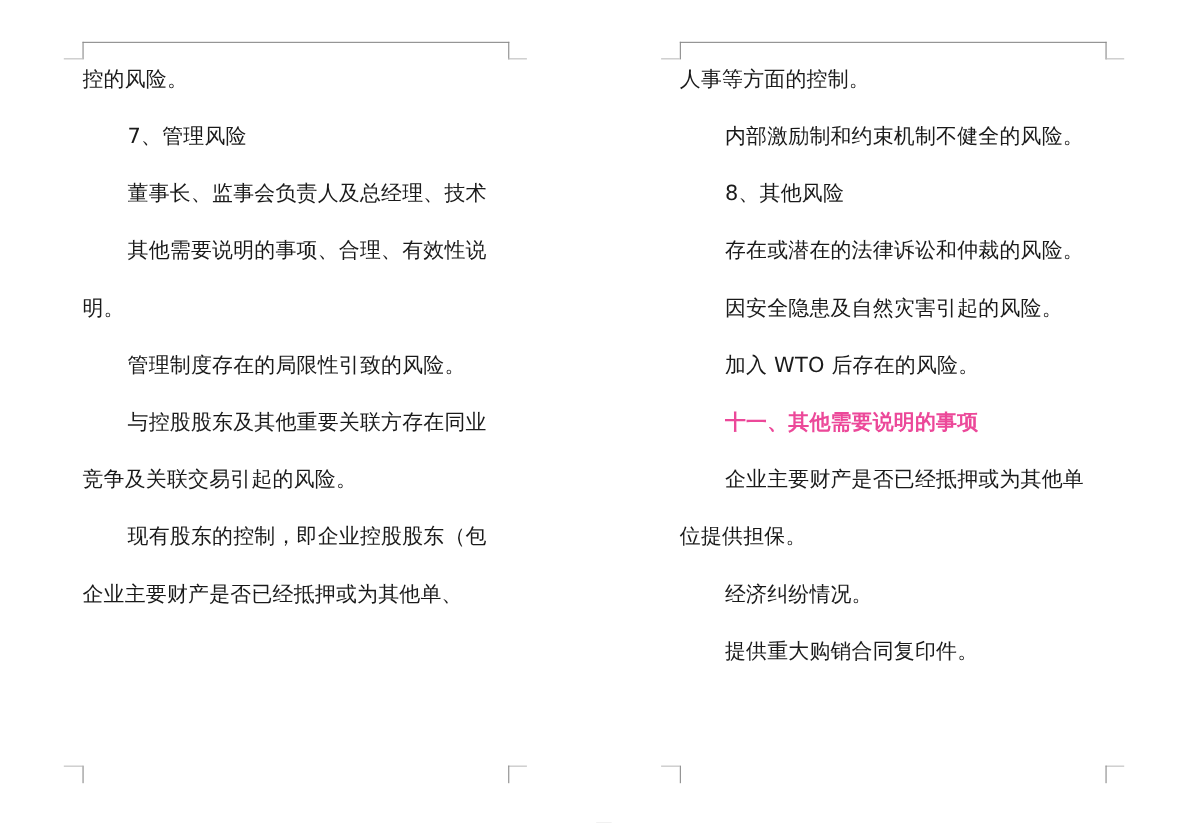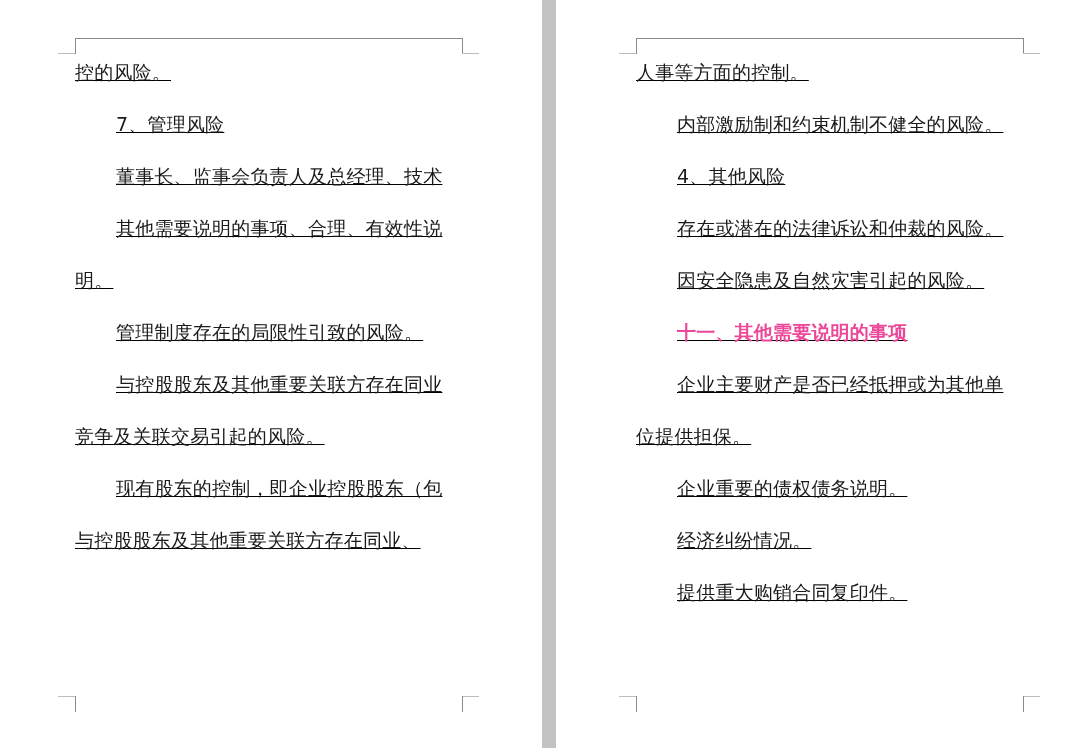--- a/index.html
+++ b/index.html
@@ -17,34 +17,33 @@
       height: 748px;
       background: #ffffff;
     }
     .page {
       position: absolute;
       top: 0;
       height: 748px;
       background: #ffffff;
     }
     .page-left { left: 0; width: 542px; }
-    .page-right { left: 556px; width: 535px; }
+    .page-right { left: 538px; width: 535px; }
     .page-gap {
       position: absolute;
       left: 542px;
       top: 0;
       width: 14px;
       height: 748px;
       background: #c3c3c3;
     }
     .text-area {
       position: absolute;
       top: 52px;
       width: 388px;
-      text-decoration: underline;
     }
     .page-left .text-area { left: 75px; }
     .page-right .text-area { left: 80px; }
     .line {
       height: 52px;
       line-height: 40px;
       font-size: 19px;
       color: #1a1a1a;
       white-space: nowrap;
       letter-spacing: 0.2px;
@@ -82,21 +81,21 @@
     <div class="text-area">
       <div class="line">控的风险。</div>
       <div class="line indent">7、管理风险</div>
       <div class="line indent">董事长、监事会负责人及总经理、技术</div>
       <div class="line indent">其他需要说明的事项、合理、有效性说</div>
       <div class="line">明。</div>
       <div class="line indent">管理制度存在的局限性引致的风险。</div>
       <div class="line indent">与控股股东及其他重要关联方存在同业</div>
       <div class="line">竞争及关联交易引起的风险。</div>
       <div class="line indent">现有股东的控制，即企业控股股东（包</div>
-      <div class="line">与控股股东及其他重要关联方存在同业、</div>
+      <div class="line">企业主要财产是否已经抵押或为其他单、</div>
     </div>
   </div>
 
   <div class="page-gap"></div>
 
   <div class="page page-right">
 
     <div class="mark" style="left:80px;top:38px;width:388px;height:1px;"></div>
     <div class="mark" style="left:80px;top:38px;width:1px;height:16px;"></div>
     <div class="mark light" style="left:63px;top:53px;width:17px;height:1px;"></div>
@@ -104,25 +103,25 @@
     <div class="mark light" style="left:467px;top:53px;width:17px;height:1px;"></div>
 
     <div class="mark light" style="left:63px;top:696px;width:17px;height:1px;"></div>
     <div class="mark" style="left:80px;top:696px;width:1px;height:16px;"></div>
     <div class="mark light" style="left:467px;top:696px;width:17px;height:1px;"></div>
     <div class="mark" style="left:467px;top:696px;width:1px;height:16px;"></div>
 
     <div class="text-area">
       <div class="line">人事等方面的控制。</div>
       <div class="line indent">内部激励制和约束机制不健全的风险。</div>
-      <div class="line indent">4、其他风险</div>
+      <div class="line indent">8、其他风险</div>
       <div class="line indent">存在或潜在的法律诉讼和仲裁的风险。</div>
       <div class="line indent">因安全隐患及自然灾害引起的风险。</div>
+      <div class="line indent">加入 WTO 后存在的风险。</div>
       <div class="line indent heading-red">十一、其他需要说明的事项</div>
       <div class="line indent">企业主要财产是否已经抵押或为其他单</div>
       <div class="line">位提供担保。</div>
-      <div class="line indent">企业重要的债权债务说明。</div>
       <div class="line indent">经济纠纷情况。</div>
       <div class="line indent">提供重大购销合同复印件。</div>
     </div>
   </div>
 
 </div>
 
 </body></html>

